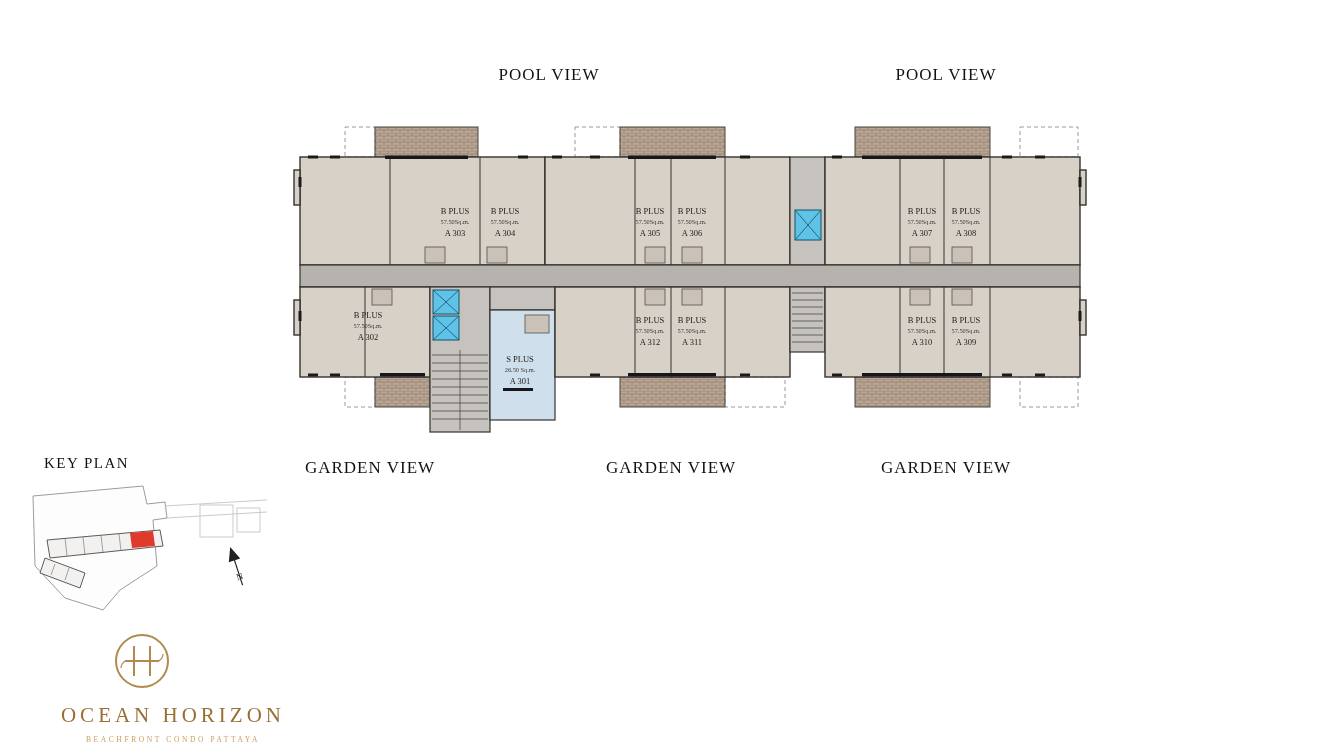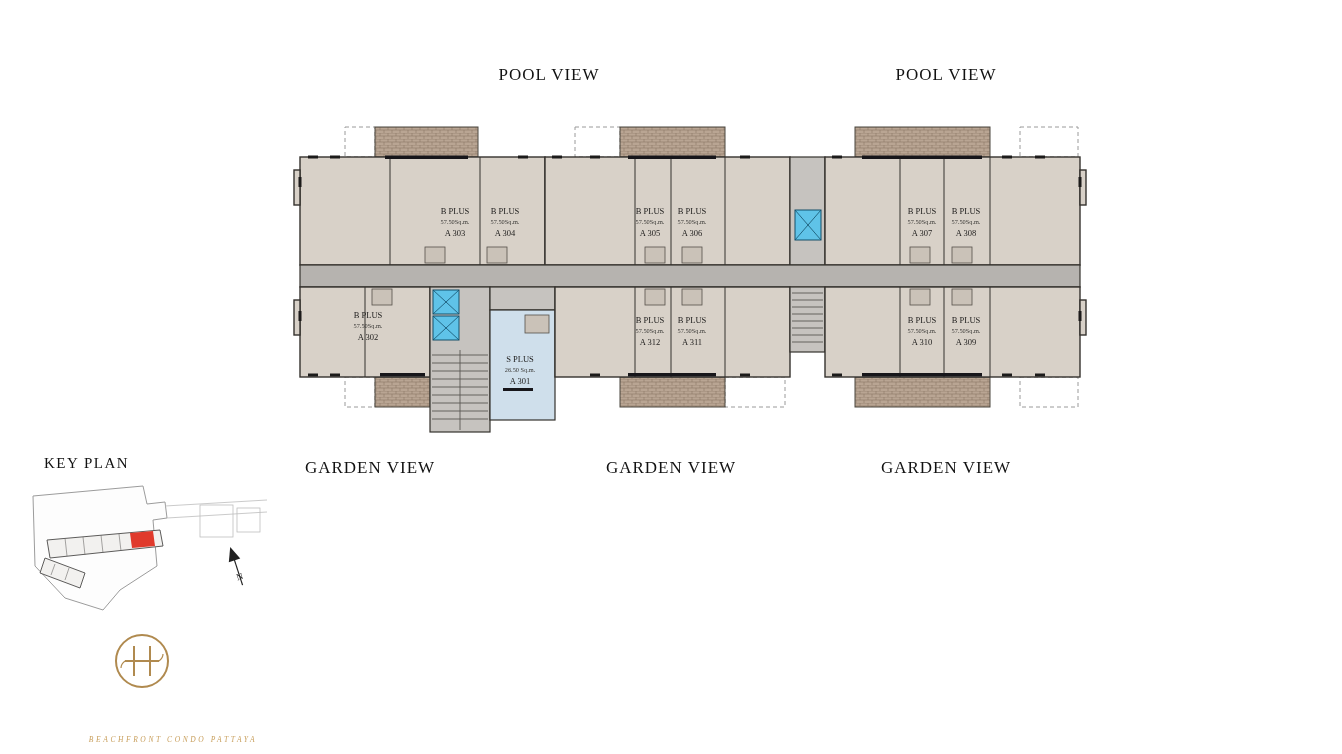--- a/index.html
+++ b/index.html
@@ -27,21 +27,21 @@
   .u-area{font-family:"Liberation Serif",serif;font-size:6.3px;fill:#3a3936;text-anchor:middle;}
   .u-id{font-family:"Liberation Serif",serif;font-size:8.5px;fill:#1e1d1c;text-anchor:middle;}
   .kp-bound{fill:#fdfdfd;stroke:#9c9c9c;stroke-width:1;}
   .kp-road{stroke:#bdbdbd;stroke-width:0.8;fill:none;}
   .kp-bld{fill:#f2f1ef;stroke:#4b4a48;stroke-width:0.9;}
   .kp-seg{stroke:#6b6a68;stroke-width:0.6;}
   .kp-n{font-family:"Liberation Serif",serif;font-size:9px;fill:#222;text-anchor:middle;}
   .brand-name{position:absolute;left:58px;top:703px;width:230px;text-align:center;
               font-size:21px;letter-spacing:4px;color:#9a6f33;white-space:nowrap;}
   .brand-tagline{position:absolute;left:58px;top:735px;width:230px;text-align:center;
-              font-size:7.5px;letter-spacing:2.6px;color:#c9a05e;white-space:nowrap;font-style:italic;}
+              font-size:7.5px;letter-spacing:2.6px;color:#c9a05e;white-space:nowrap;}
   .mono{stroke:#b08a4f;fill:none;}
 </style>
 </head>
 <body>
 
 <div id="canvas">
 
   <div class="heading" style="left:479px;top:65px">POOL VIEW</div>
   <div class="heading" style="left:876px;top:65px">POOL VIEW</div>
   <div class="heading" style="left:300px;top:458px">GARDEN VIEW</div>
@@ -296,15 +296,16 @@
   <svg style="left:112px;top:630px" width="60" height="62" viewBox="0 0 60 62">
     <circle class="mono" cx="30" cy="31" r="26" stroke-width="2" stroke="#b08a4f"></circle>
     <g class="mono" stroke-width="2" stroke="#b08a4f">
       <line x1="22" y1="16" x2="22" y2="46"></line>
       <line x1="38" y1="16" x2="38" y2="46"></line>
       <line x1="13" y1="31" x2="47" y2="31"></line>
       <path d="M47 31 q4 -3 4 -7" fill="none" stroke-width="1.2"></path>
       <path d="M13 31 q-4 3 -4 7" fill="none" stroke-width="1.2"></path>
     </g>
   </svg>
+  <div class="brand-name">OCEAN HORIZON</div>
   <div class="brand-tagline">BEACHFRONT CONDO PATTAYA</div>
 
 </div>
 
 </body></html>

